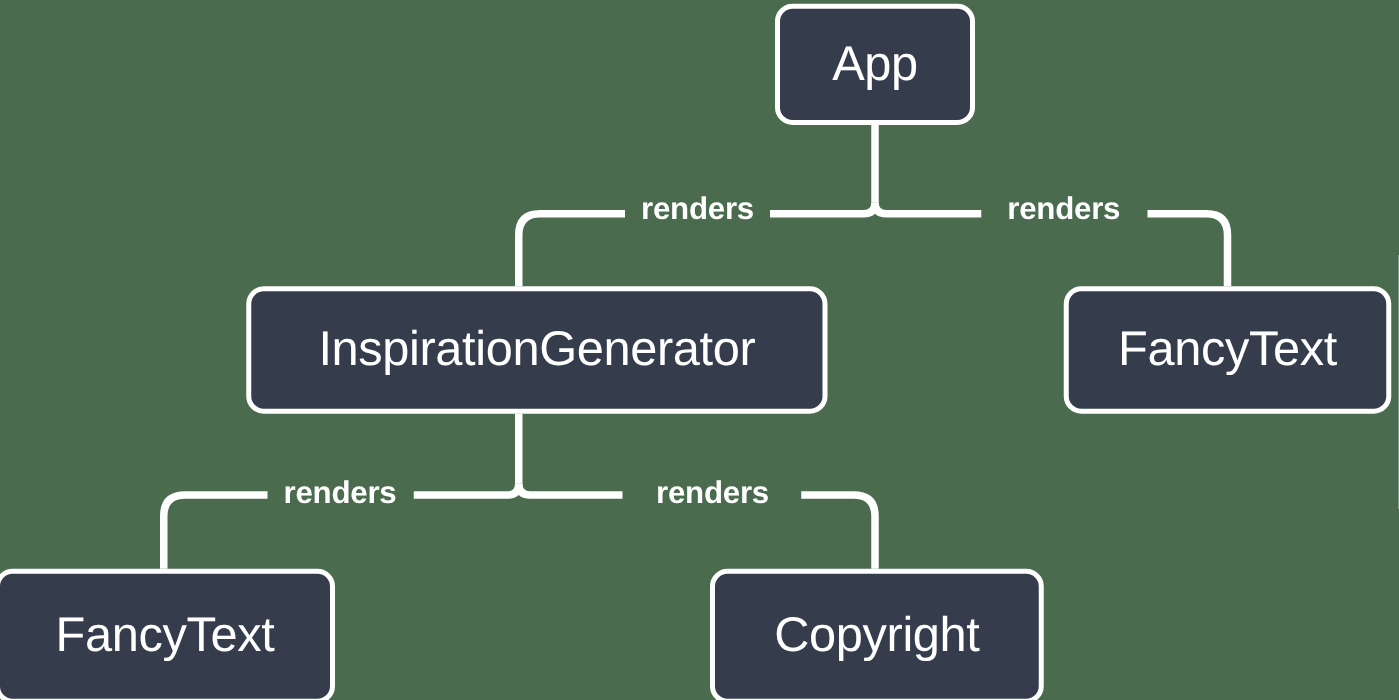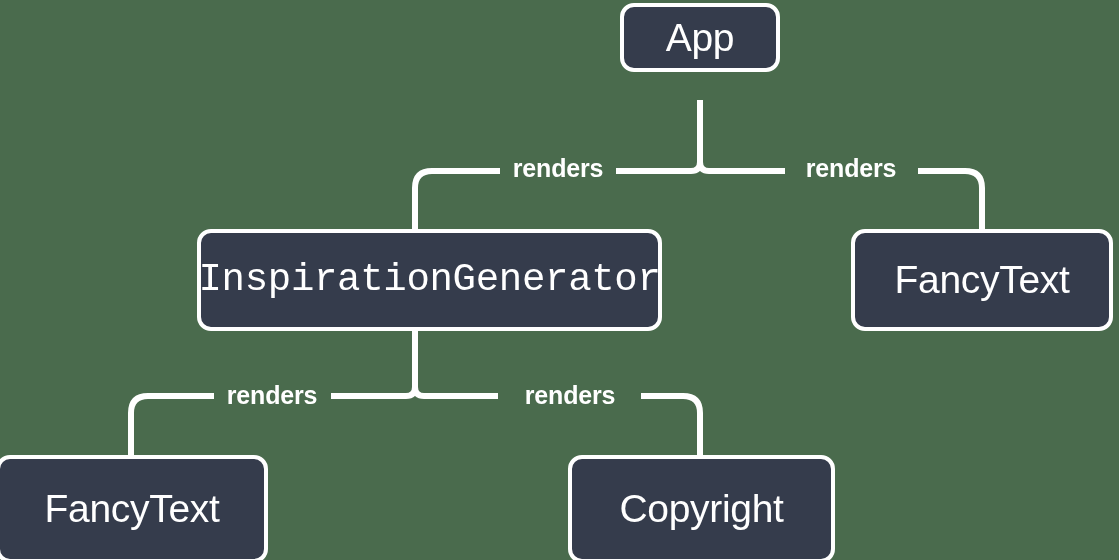--- a/index.html
+++ b/index.html
@@ -74,25 +74,25 @@
 
       <path d="M 415 387 Q 415 396 406 396 L 331 396"></path>
       <path d="M 214 396 L 148 396 Q 131 396 131 413 L 131 455"></path>
 
       <path d="M 415 387 Q 415 396 424 396 L 498 396"></path>
       <path d="M 641 396 L 683 396 Q 700 396 700 413 L 700 455"></path>
 
     </g>
   </svg>
 
-  <div class="node-box" style="left:620px; top:3px; width:160px; height:69px;">
+  <div class="node-box" style="left:620px; top:3px; width:160px; height:97px;">
     <span>App</span>
   </div>
 
-  <div class="node-box" style="left:197px; top:229px; width:465px; height:102px;font-family:Liberation Mono, monospace;">
+  <div class="node-box" style="left:197px; top:229px; width:465px; height:102px;">
     <span>InspirationGenerator</span>
   </div>
 
   <div class="node-box" style="left:851px; top:229px; width:262px; height:102px;">
     <span>FancyText</span>
   </div>
 
   <div class="node-box" style="left:-4px; top:455px; width:272px; height:108px;">
     <span>FancyText</span>
   </div>

